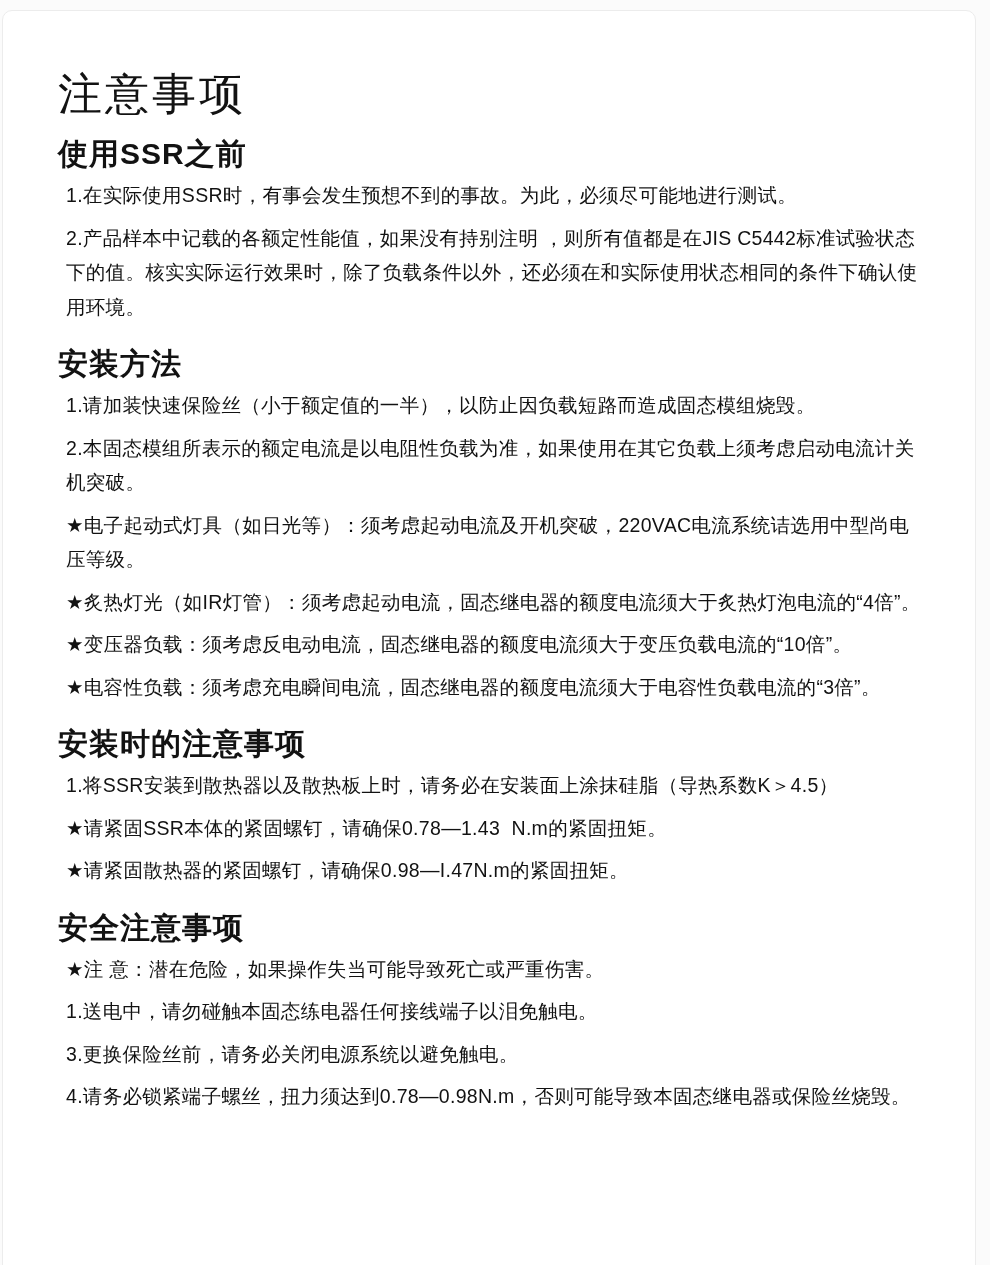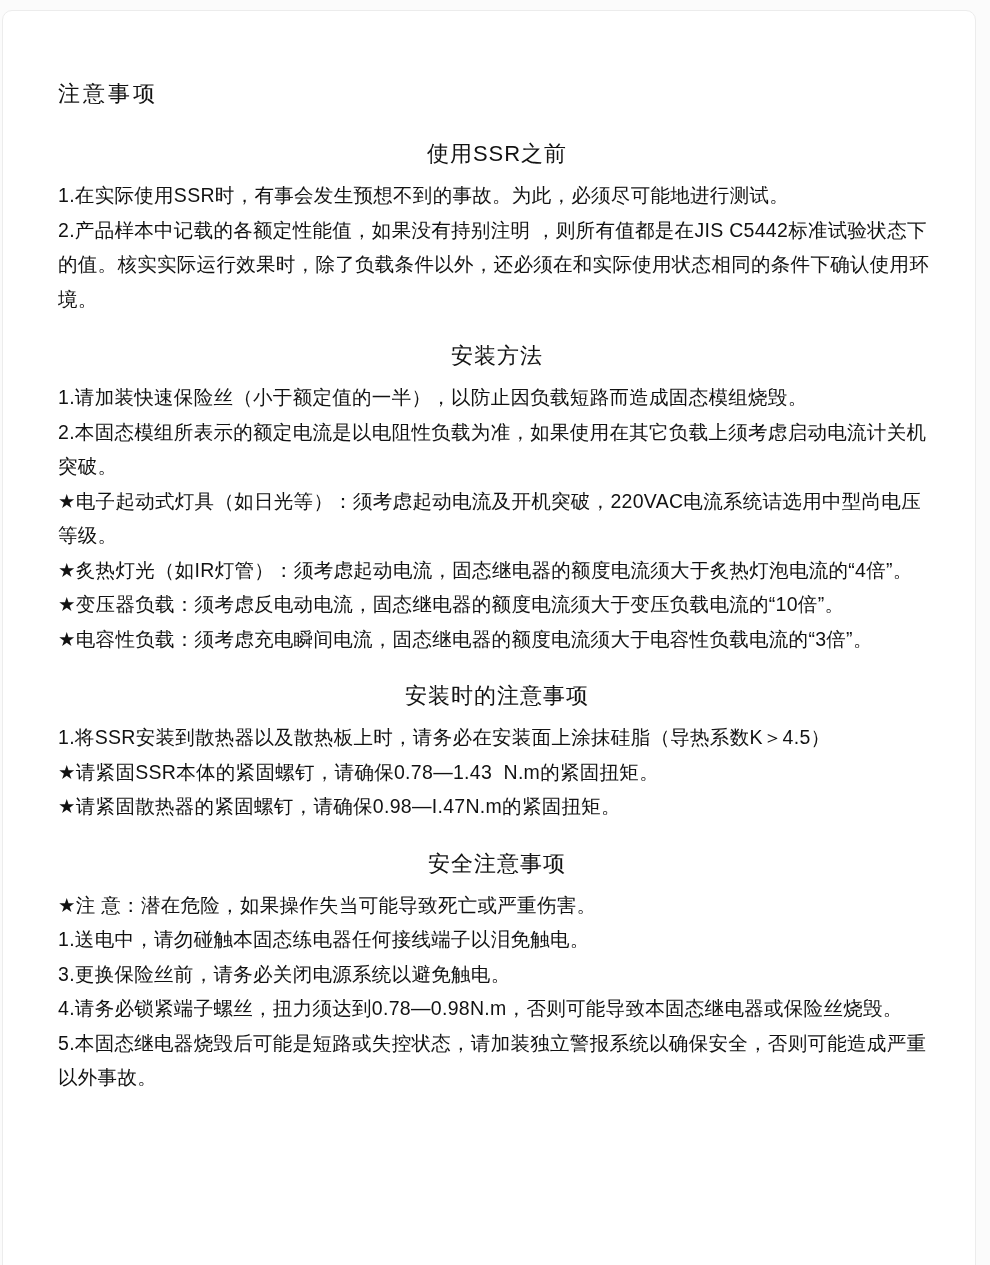--- a/index.html
+++ b/index.html
@@ -26,39 +26,38 @@
     border-radius: 10px;
     box-sizing: border-box;
   }
   .content {
     position: relative;
     padding: 74px 54px 0 58px;
     box-sizing: border-box;
     width: 990px;
   }
   h1.doc-title {
-    font-size: 22px;
+    font-size: 44px;
     line-height: 40px;
     font-weight: 500;
     letter-spacing: 3px;
     margin: 0;
   }
   h2.sec-heading {
-    font-size: 22px;
+    font-size: 30px;
     line-height: 32px;
-    font-weight: 400;
+    font-weight: 700;
     letter-spacing: 1px;
     margin: 24px 0 8px 0;
-    text-align: center;
   }
   p.line {
     font-size: 19.5px;
     line-height: 34.5px;
     letter-spacing: 0.3px;
-    margin: 0;
+    margin: 8px;
     white-space: pre-wrap;
     word-break: break-all;
   }
   section { display: block; }
 </style>
 </head>
 <body>
 
 <div class="card"></div>
 
@@ -88,16 +87,15 @@
     <p class="line">★请紧固SSR本体的紧固螺钉，请确保0.78—1.43  N.m的紧固扭矩。</p>
     <p class="line">★请紧固散热器的紧固螺钉，请确保0.98—I.47N.m的紧固扭矩。</p>
   </section>
 
   <section>
     <h2 class="sec-heading">安全注意事项</h2>
     <p class="line">★注 意：潜在危险，如果操作失当可能导致死亡或严重伤害。</p>
     <p class="line">1.送电中，请勿碰触本固态练电器任何接线端子以泪免触电。</p>
     <p class="line">3.更换保险丝前，请务必关闭电源系统以避免触电。</p>
     <p class="line">4.请务必锁紧端子螺丝，扭力须达到0.78—0.98N.m，否则可能导致本固态继电器或保险丝烧毁。</p>
-    <p class="line">5.本固态继电器烧毁后可能是短路或失控状态，请加装独立警报系统以确保安全，否则可能造成严重以外事故。</p>
   </section>
 
 </div>
 
 </body></html>

